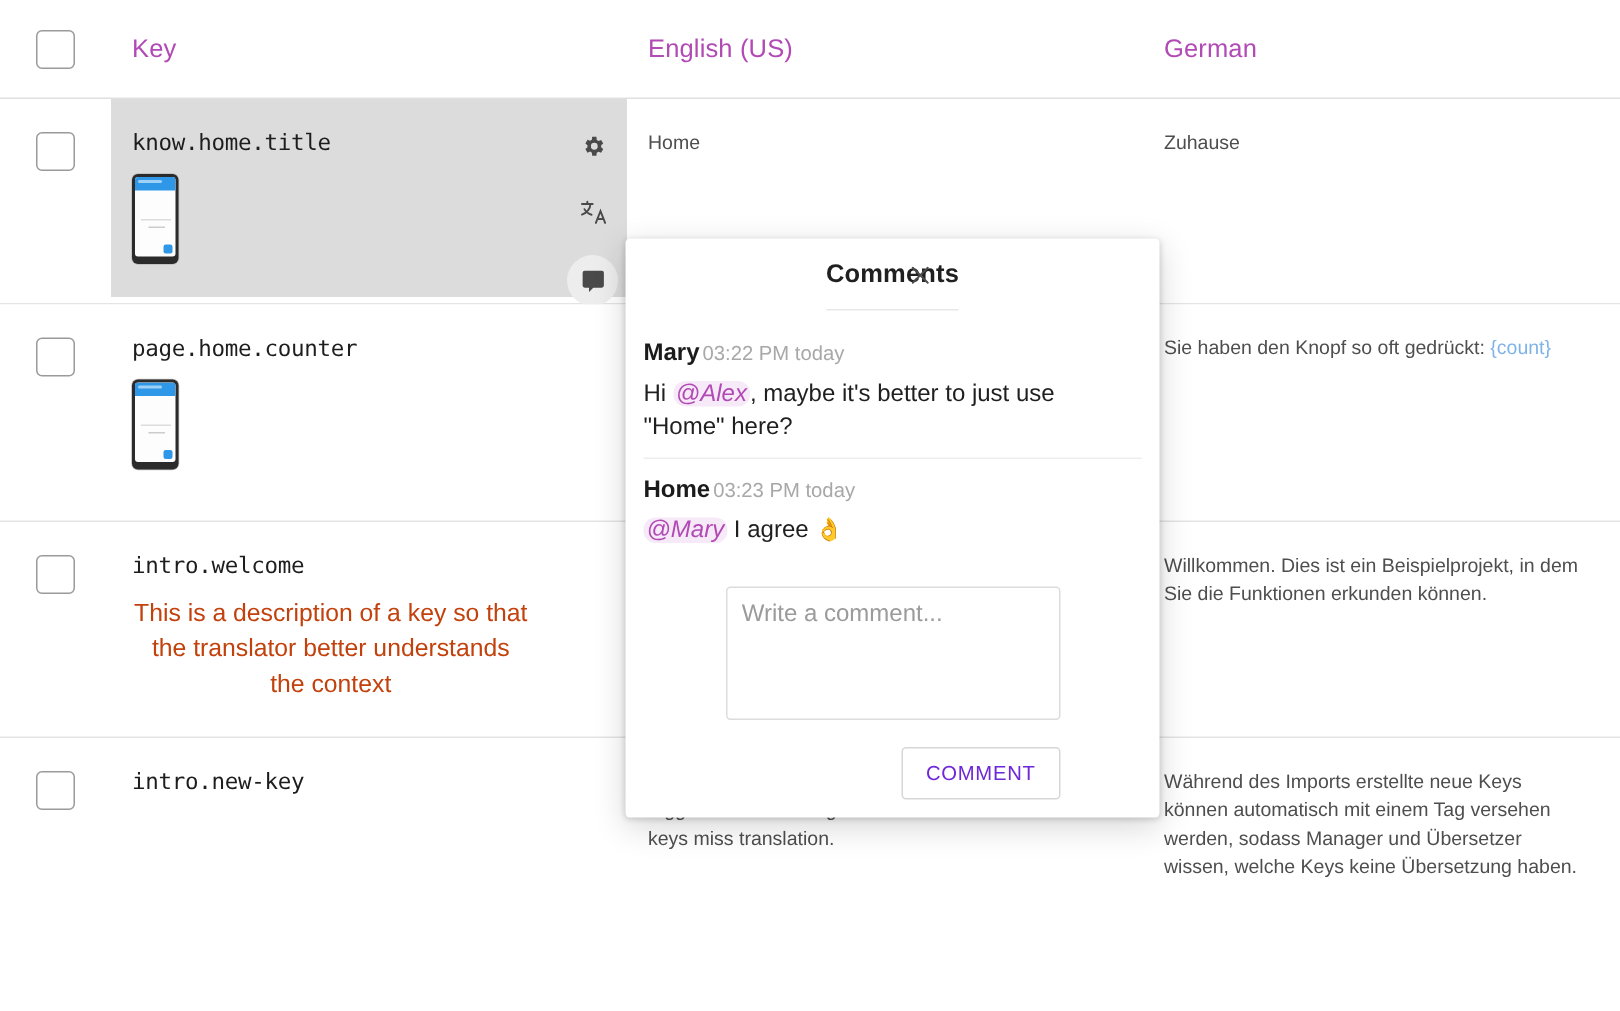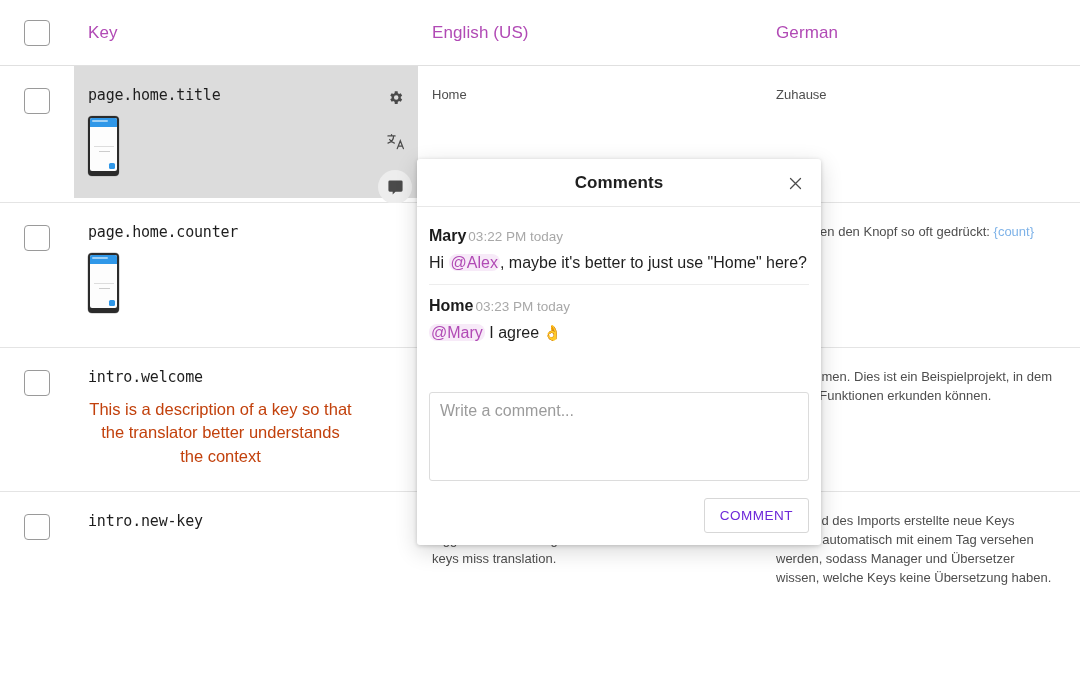--- a/index.html
+++ b/index.html
@@ -53,39 +53,39 @@
                 overflow:hidden; }
   .phone .bar { height:9px; background:#2f97e8; }
   .phone .bar:after { content:""; position:absolute; left:2px; top:2px; width:16px; height:2px;
                       background:#9fd0f5; border-radius:1px; }
   .phone .ln1 { position:absolute; left:4px; top:28px; width:20px; height:1.5px; background:#ddd; }
   .phone .ln2 { position:absolute; left:9px; top:33px; width:11px; height:1.5px; background:#ccc; }
   .phone .fab { position:absolute; right:2px; bottom:2px; width:6px; height:6px; border-radius:1.5px;
                 background:#2f97e8; }
 
   
-  .panel { position:absolute; left:417px; top:159px; width:404px; height:386px;
+  .panel { position:absolute; left:417px; top:159px; width:356px; height:386px;
            background:#fff; border-radius:3px;
            box-shadow:0 1px 4px rgba(0,0,0,.18), 0 6px 22px rgba(0,0,0,.16);
-           display:flex; flex-direction:column; }
+           display:flex; flex-direction:column;align-items:center; }
   .panel-head { height:48px; flex:0 0 48px; border-bottom:1px solid #e8e8e8;
                 display:flex; align-items:center; justify-content:center; position:relative; }
   .panel-title { font-size:17px; color:#202020; font-weight:600; letter-spacing:.1px; }
   .panel-close { position:absolute; right:14px; top:12px; width:24px; height:24px;
                  display:flex; align-items:center; justify-content:center; color:#4c4c4c;
                  font-size:19px; line-height:1; cursor:pointer; }
 
   .panel-body { flex:1 1 auto; padding:14px 12px 0 12px; overflow:hidden; }
   .cmt { padding:6px 0 10px 0; }
   .cmt + .cmt { border-top:1px solid #ededed; padding-top:12px; }
   .cmt-meta { display:flex; align-items:baseline; gap:2px; margin-bottom:7px; }
   .cmt-author { font-size:16px; font-weight:700; color:#1b1b1b; }
   .cmt-time { font-size:13.5px; color:#a8a8a8; }
   .cmt-text { font-size:16px; color:#1f1f1f; line-height:1.35; }
-  .mention { color:#b14ab5; background:#f7eaf8; border-radius:8px; padding:0 2px; }
+  .mention { color:#b14ab5; background:#f7eaf8; border-radius:8px; padding:0 2px;font-style:italic; }
   .emoji { font-size:15px; }
 
   .panel-foot { padding:4px 12px 12px 12px; }
   .cmt-input { width:100%; height:89px; border:1px solid #dcdcdc; border-radius:3px;
                padding:9px 10px; font-family:Liberation Sans, sans-serif; font-size:16px;
                color:#333; resize:none; outline:none; background:#fff; }
   .cmt-input::placeholder { color:#9b9b9b; }
   .foot-actions { display:flex; justify-content:flex-end; margin-top:13px; }
   .btn-comment { border:1px solid #d7d7d7; background:#fff; border-radius:3px;
                  padding:9px 15px; font-size:13.5px; letter-spacing:.5px; color:#6d28d9;
@@ -111,21 +111,21 @@
       <div class="cell-de" style="padding-top:0;padding-bottom:0;">
         <span class="colhead">German</span>
       </div>
     </div>
 
     <div class="row active" style="min-height:137px;">
       <div class="cell-check">
         <span class="chk"></span>
       </div>
       <div class="cell-key">
-        <div class="keytext">page.home.title</div>
+        <div class="keytext">know.home.title</div>
         <div class="phone">
           <div class="scr">
             <div class="bar"></div>
               <div class="ln1"></div>
               <div class="ln2"></div>
               <div class="fab"></div>
           </div>
         </div>
         <div class="iconrail">
           <span class="ico">

